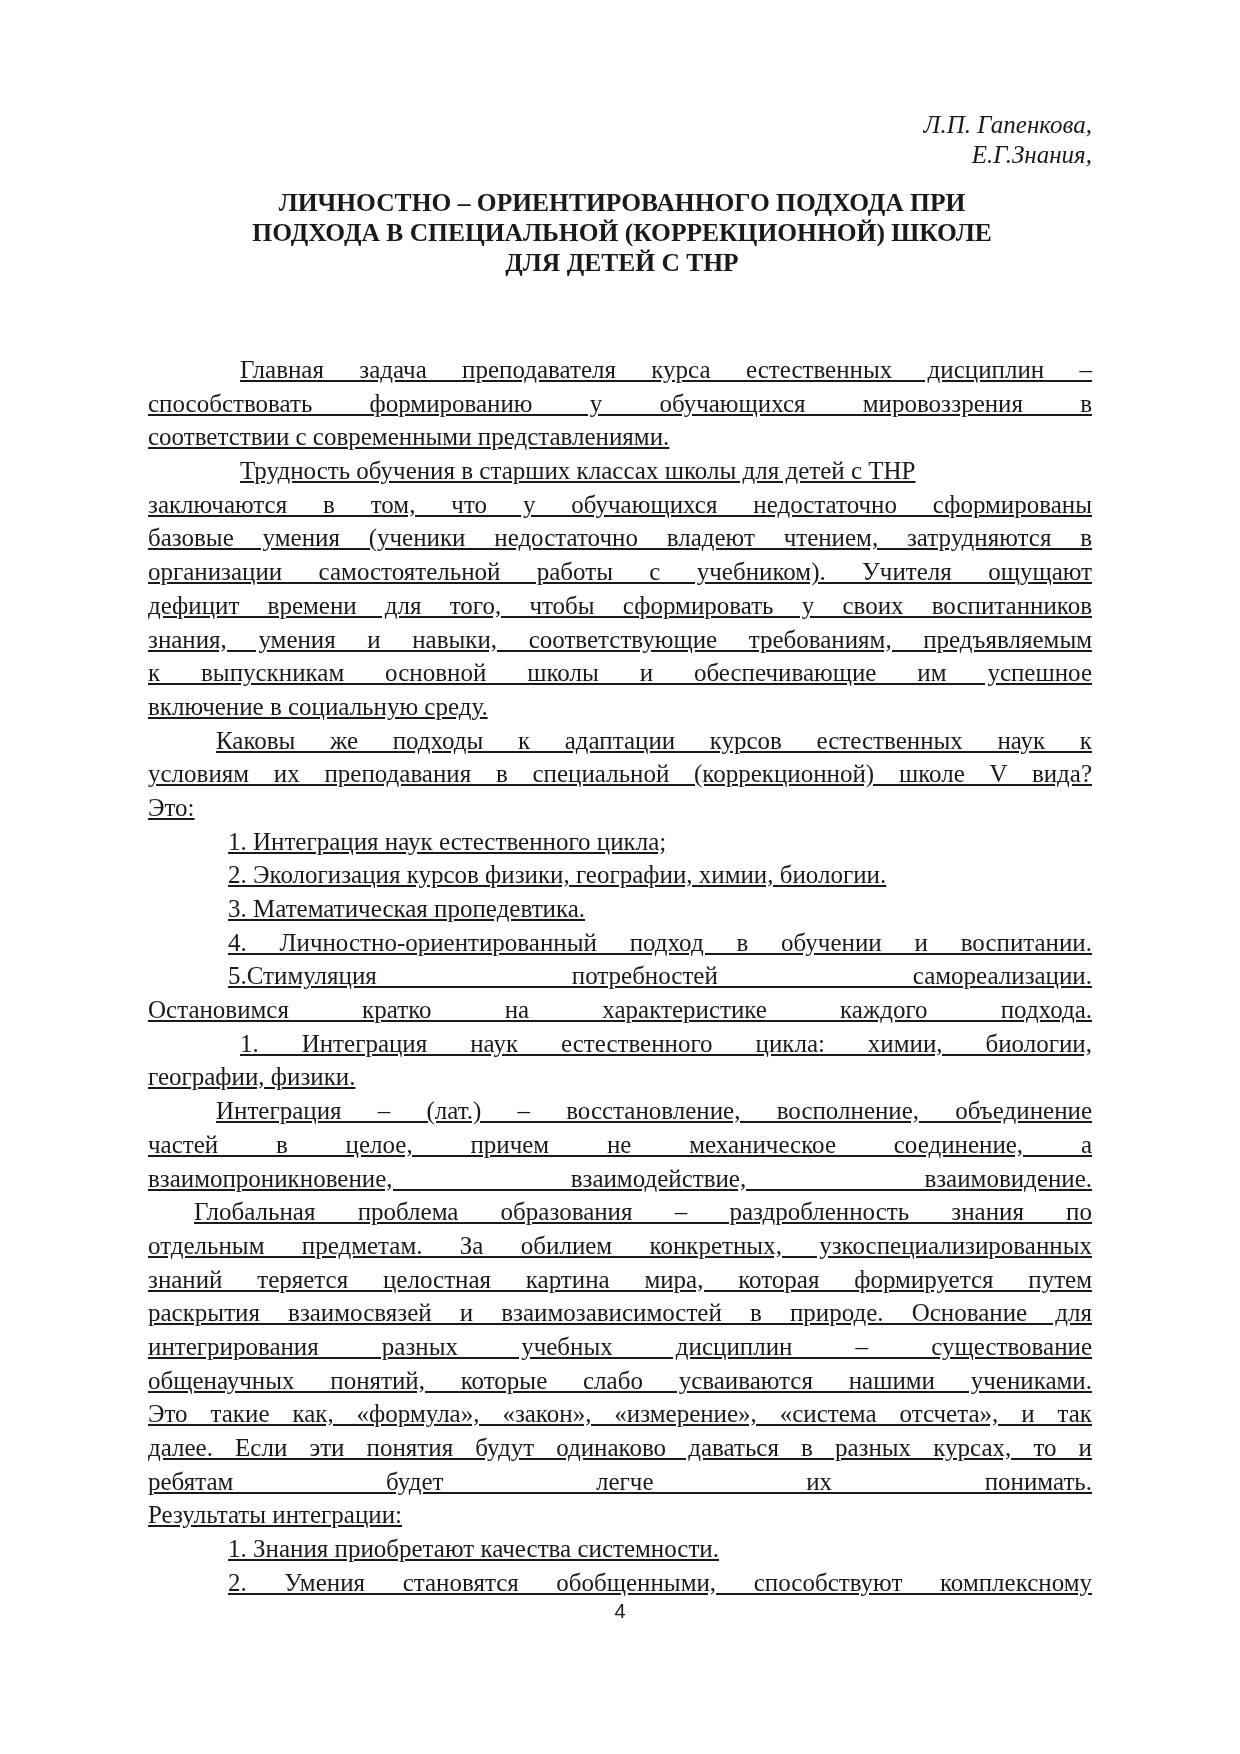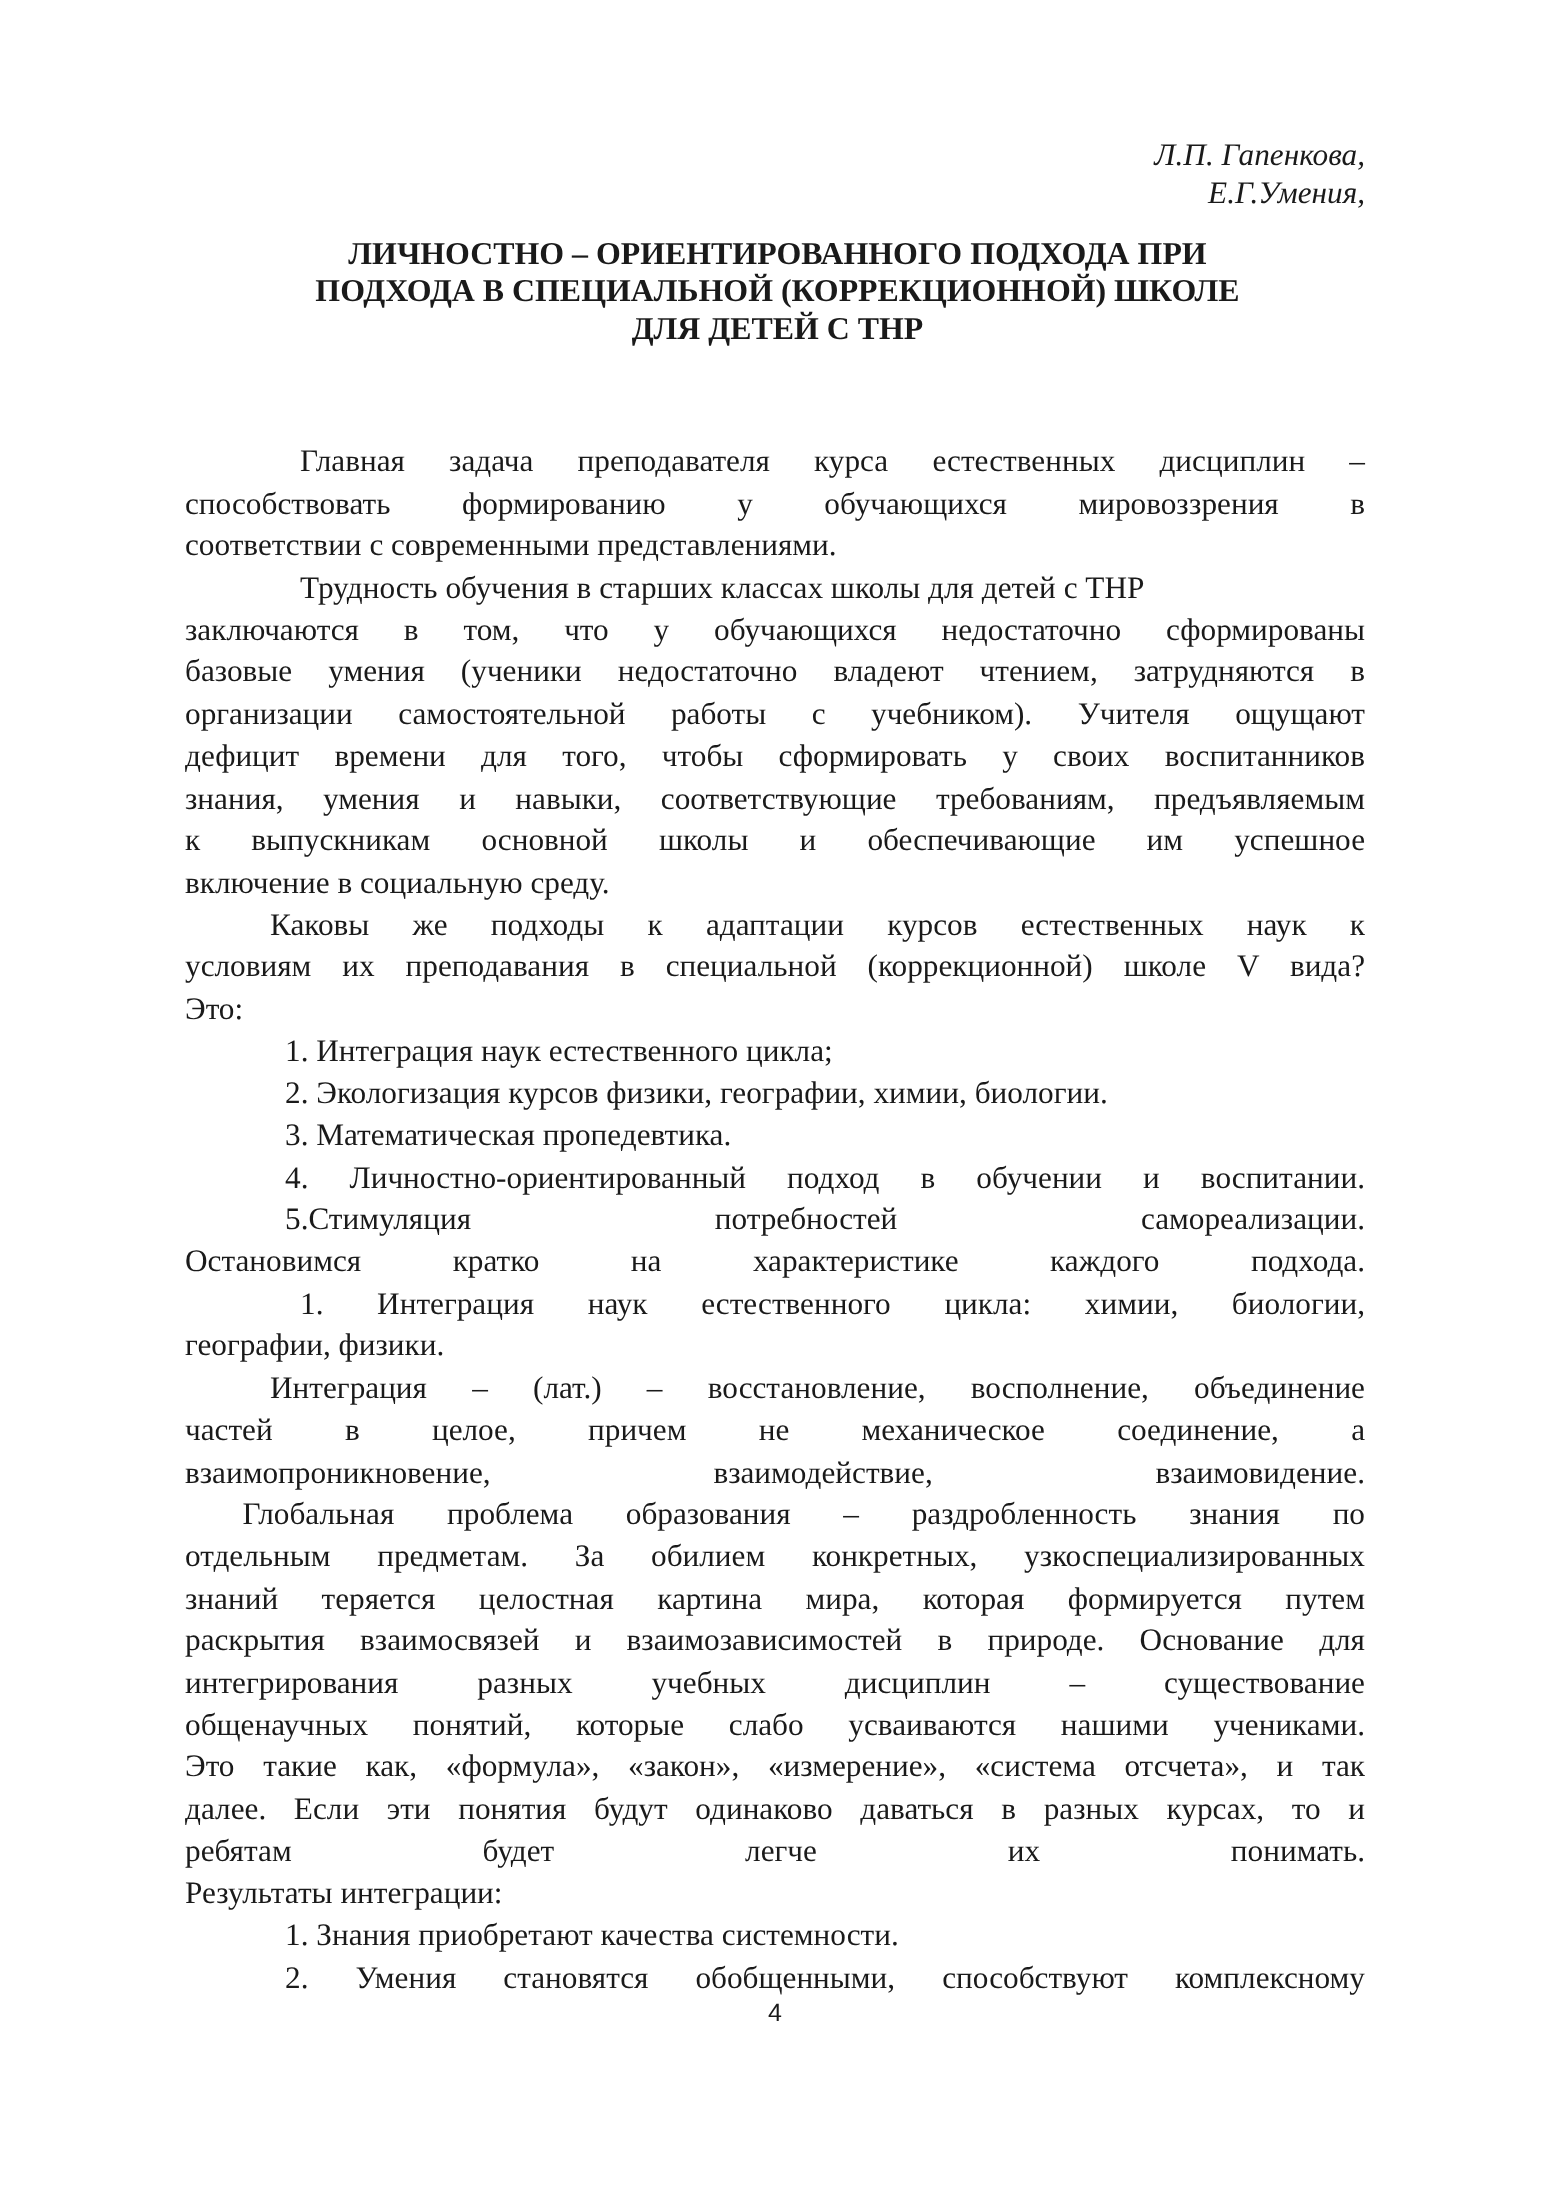--- a/index.html
+++ b/index.html
@@ -6,36 +6,36 @@
   body { width: 1240px; height: 1754px; position: relative; overflow: hidden;
          font-family: "Liberation Serif", "DejaVu Serif", serif; color: #1a1a1a; }
   .page { position: absolute; left: 0; top: 0; width: 1240px; height: 1754px; }
   .authors { position: absolute; right: 148px; top: 110px; text-align: right;
              font-style: italic; font-size: 25px; line-height: 30px; }
   .authors div { white-space: nowrap; }
   .title { position: absolute; left: 150px; width: 944px; top: 188px; text-align: center;
            font-weight: bold; font-size: 25.5px; line-height: 30px; }
   .title div { white-space: nowrap; }
   .body { position: absolute; left: 148px; width: 944px; top: 353px; font-size: 25px; line-height: 33.7px; }
-  .line { white-space: nowrap; height: 33.7px; }
+  .line { white-space: nowrap; height: 33.7px; text-decoration: underline; }
   .j { text-align: justify; text-align-last: justify; white-space: normal; }
   .ind1 { padding-left: 92px; }
   .ind2 { padding-left: 80px; }
   .ind3 { padding-left: 68px; }
   .ind5 { padding-left: 46px; }
   .page-number { position: absolute; left: 0; width: 1240px; top: 1600px; text-align: center;
                  font-family: "Liberation Sans", "DejaVu Sans", sans-serif; font-size: 20px; }
 </style>
 </head>
 <body>
 
 <div class="page">
   <div class="authors">
     <div>Л.П. Гапенкова,</div>
-    <div>Е.Г.Умения,</div>
+    <div>Е.Г.Знания,</div>
   </div>
 
   <div class="title">
     <div>ЛИЧНОСТНО – ОРИЕНТИРОВАННОГО ПОДХОДА ПРИ</div>
     <div>ПОДХОДА В СПЕЦИАЛЬНОЙ (КОРРЕКЦИОННОЙ) ШКОЛЕ</div>
     <div>ДЛЯ ДЕТЕЙ С ТНР</div>
   </div>
 
   <div class="body">
     <div class="line j ind1">Главная задача преподавателя курса естественных дисциплин –</div>

